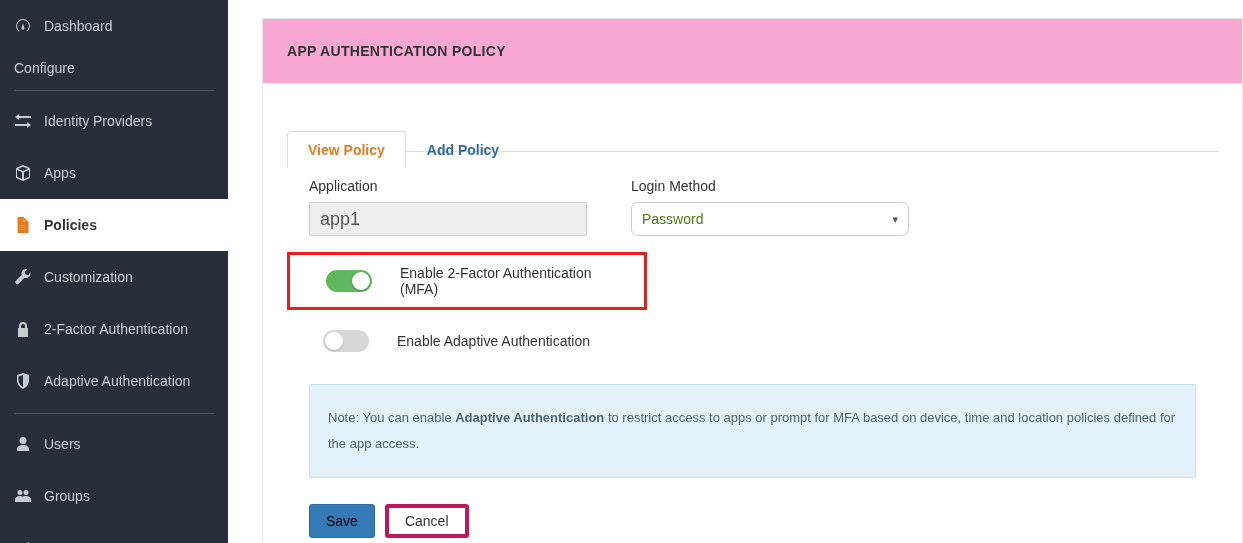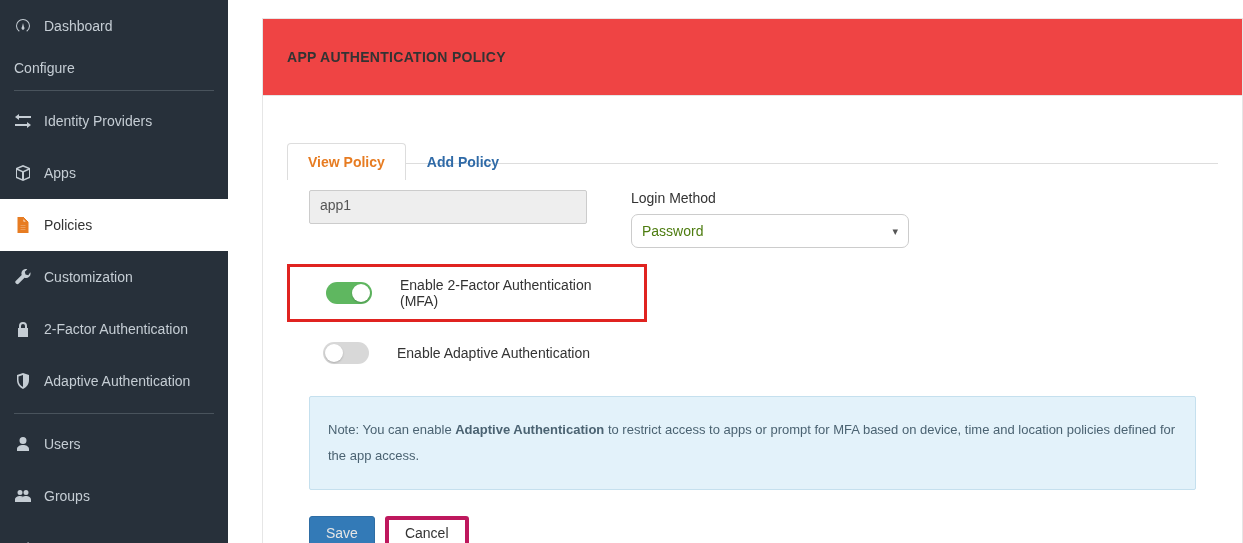--- a/index.html
+++ b/index.html
@@ -32,21 +32,21 @@
     .nav-item .icon {
       width: 18px;
       display: inline-flex;
       align-items: center;
       justify-content: center;
       margin-right: 12px;
     }
     .nav-item.active {
       background: #fff;
       color: #333;
-      font-weight: 400;
+      font-weight: 700;
     }
     .nav-item.active .icon svg { fill: #e77c22; stroke: #e77c22; }
     .nav-section-label {
       padding: 8px 0 8px 14px;
       font-size: 14px;
       color: #c5cdd4;
     }
     .nav-divider {
       border-top: 1px solid #49535c;
       margin: 6px 14px 4px 14px;
@@ -57,23 +57,23 @@
       flex: 1;
       padding: 0 0 0 0;
       background: #fff;
       height: 543px;
       overflow: hidden;
     }
     .panel-wrap {
       margin: 18px 0 0 34px;
     }
     .panel-header {
-      padding: 30px 24px;
+      padding: 24px 24px;
       border: 1px solid #e6e6e6;
-      background: #ef4444;
+      background: #f9a8d4;
       margin-right: 0;
     }
     .panel-title {
       font-size: 14px;
       font-weight: 700;
       letter-spacing: .3px;
       color: #333;
       text-transform: uppercase;
     }
     .panel-body {
@@ -120,21 +120,21 @@
       color: #333;
       margin-bottom: 8px;
     }
     .readonly-input {
       height: 34px;
       border: 1px solid #ccc;
       background: #eee;
       color: #555;
       padding: 6px 10px;
       border-radius: 2px;
-      font-size: 14px;
+      font-size: 18px;
     }
     .select {
       height: 34px;
       border: 1px solid #ccc;
       background: #fff;
       color: #4d7c0f;
       padding: 6px 10px;
       border-radius: 7px;
       font-size: 14px;
       position: relative;
@@ -207,21 +207,21 @@
     }
     .btn {
       height: 34px;
       padding: 0 16px;
       border-radius: 3px;
       font-size: 14px;
       cursor: pointer;
       display: inline-flex;
       align-items: center;
     }
-    .btn-primary { background: #337ab7; color: #e5e5e5; border: 1px solid #2e6da4; }
+    .btn-primary { background: #337ab7; color: #000000; border: 1px solid #2e6da4; }
     .btn-default { background: #fff; color: #333; border: 4px solid #be185d; }
     svg { display: block; }
   </style>
 </head>
 <body>
 
 <nav class="sidebar">
 
   <div class="nav-item">
     <span class="icon">
@@ -337,20 +337,21 @@
     </div>
 
     <div class="panel-body">
       <div class="tabs">
         <div class="tab active">View Policy</div>
         <div class="tab">Add Policy</div>
       </div>
 
       <div class="form-row">
         <div class="form-group app">
+          <label class="form-label">Application</label>
           <div class="readonly-input">app1</div>
         </div>
         <div class="form-group login">
           <label class="form-label">Login Method</label>
           <div class="select">
             <span>Password</span>
           </div>
         </div>
       </div>
 

